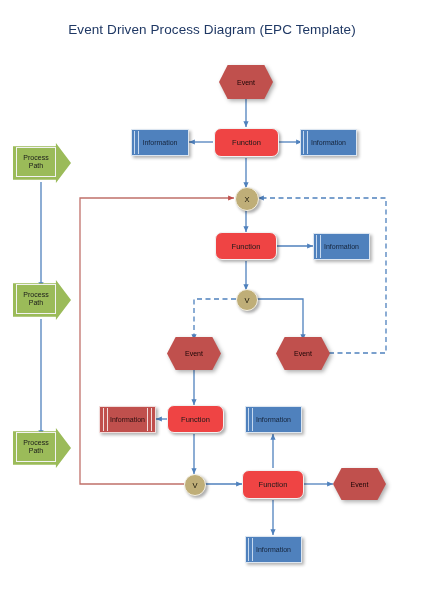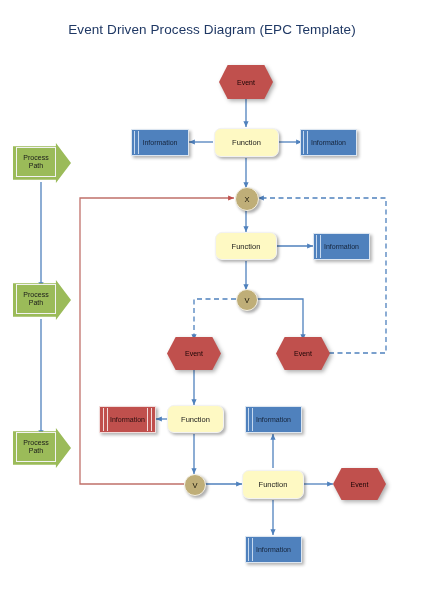--- a/index.html
+++ b/index.html
@@ -23,21 +23,21 @@
     letter-spacing:.1px;
     white-space:nowrap;
   }
 
   
   .node{position:absolute;}
 
   
   .function{
     box-sizing:border-box;
-    background:#fef9c3;
+    background:#ef4444;
     border:1px solid #f2f2f2;
     border-radius:7px;
     box-shadow:2px 2px 3px rgba(0,0,0,.30);
     display:flex;align-items:center;justify-content:center;
     color:#1a1a1a;
     font-size:7.5px;
   }
 
   
   .information{

